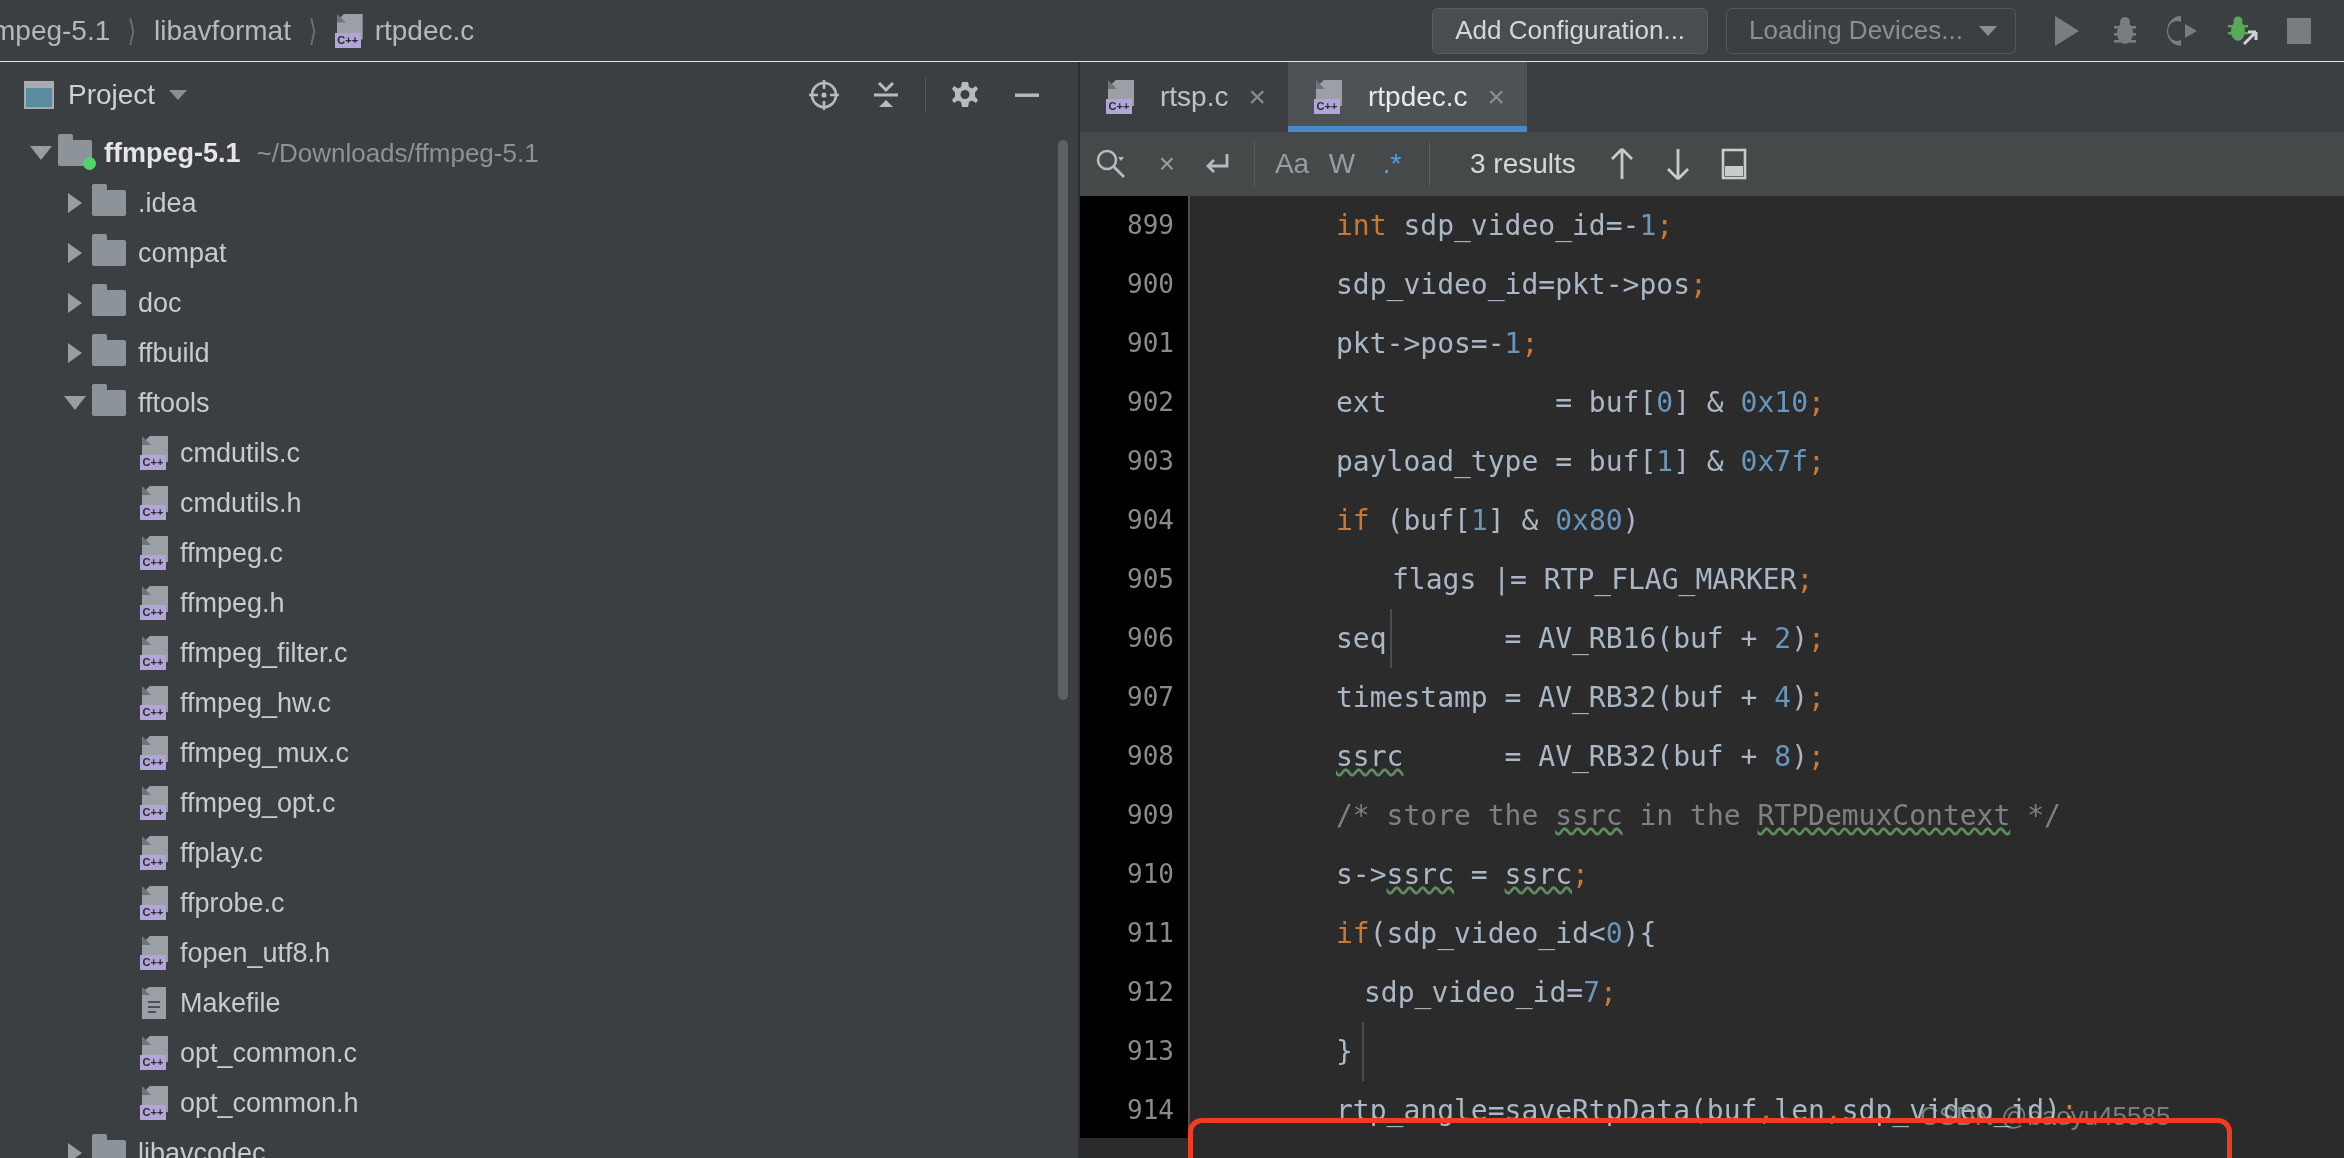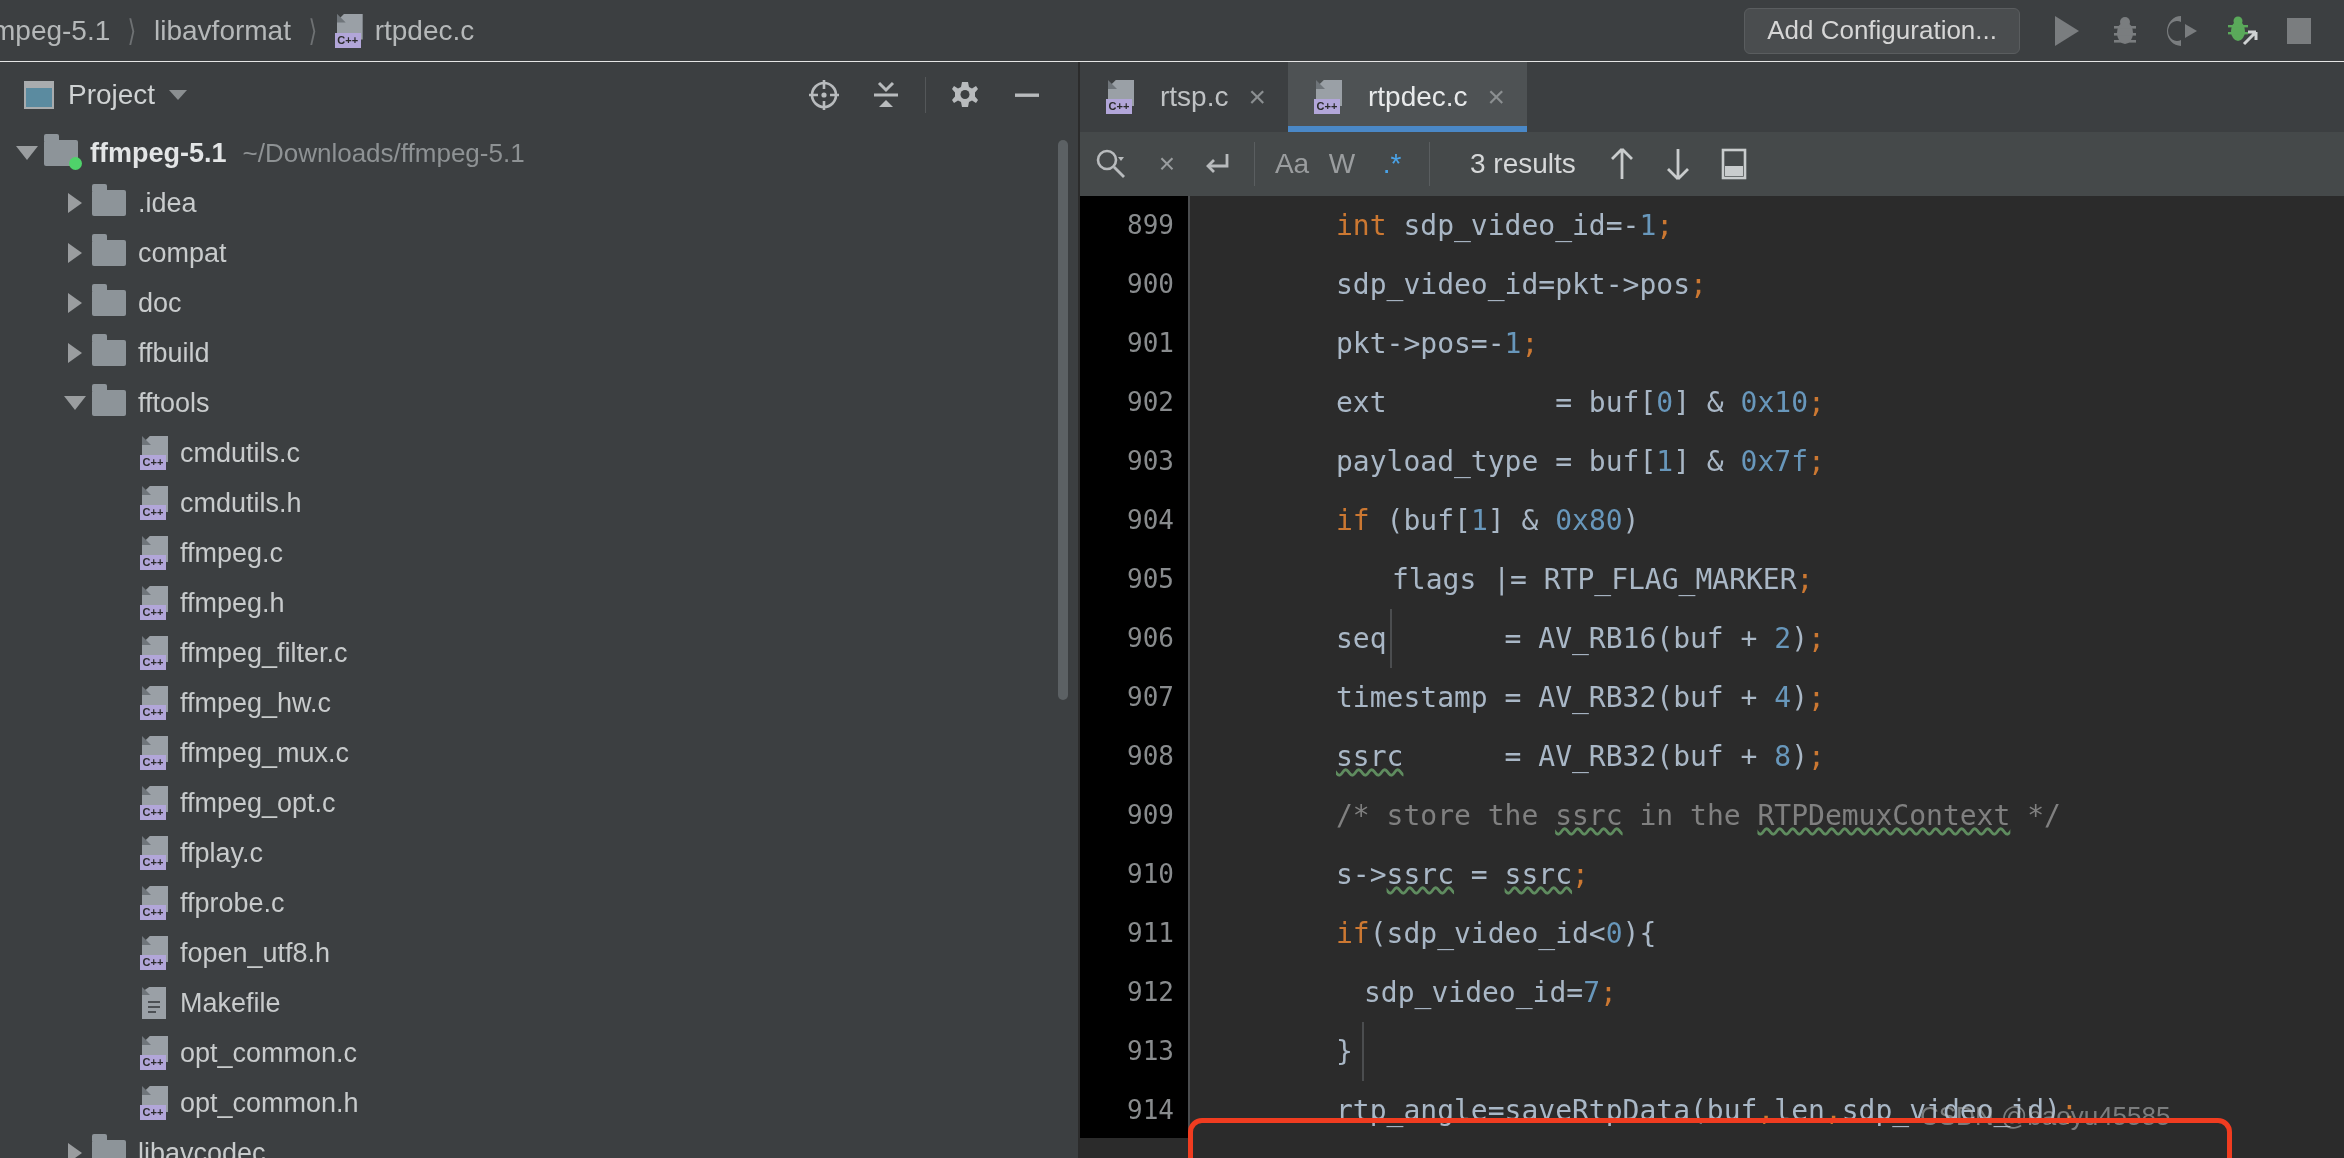--- a/index.html
+++ b/index.html
@@ -230,20 +230,24 @@
             <span class="badge">C++</span>
         </span>
         <span>rtpdec.c</span>
       </div>
     </div>
 
     <div class="navbar-right">
       <div class="cfg-btn">
         <span>Add Configuration...</span>
       </div>
+      <div class="dev-btn">
+        <span>Loading Devices...</span>
+        <span class="tri-down"></span>
+      </div>
       <div class="tb-ico">
         <span class="play-tri"></span>
       </div>
       <div class="tb-ico">
         <svg width="30" height="34" viewBox="0 0 30 34">
           <ellipse cx="15" cy="19" rx="8" ry="11" fill="#7a7d7f"></ellipse>
           <circle cx="15" cy="8" r="5" fill="#7a7d7f"></circle>
           <rect x="4" y="12" width="22" height="2.6" fill="#7a7d7f"></rect>
           <rect x="4" y="19" width="22" height="2.6" fill="#7a7d7f"></rect>
           <rect x="4" y="26" width="22" height="2.6" fill="#7a7d7f"></rect>
@@ -300,21 +304,21 @@
       </div>
       <div class="ptool">
         <svg width="34" height="34" viewBox="0 0 34 34">
           <rect x="5" y="15.5" width="24" height="3.4" fill="#b8bbbd"></rect>
         </svg>
       </div>
     </div>
   </div>
 
   <div class="tree">
-      <div class="row" style="padding-left: 10px;">
+      <div class="row" style="padding-left: 24px;">
         <span class="arrow-slot">
           <span class="arrow-d"></span>
         </span>
         <span class="folder">
           <span class="dot"></span>
         </span>
         <span class="name bold">ffmpeg-5.1</span>
         <span class="path">~/Downloads/ffmpeg-5.1</span>
       </div>
       <div class="row" style="padding-left: 58px;">

